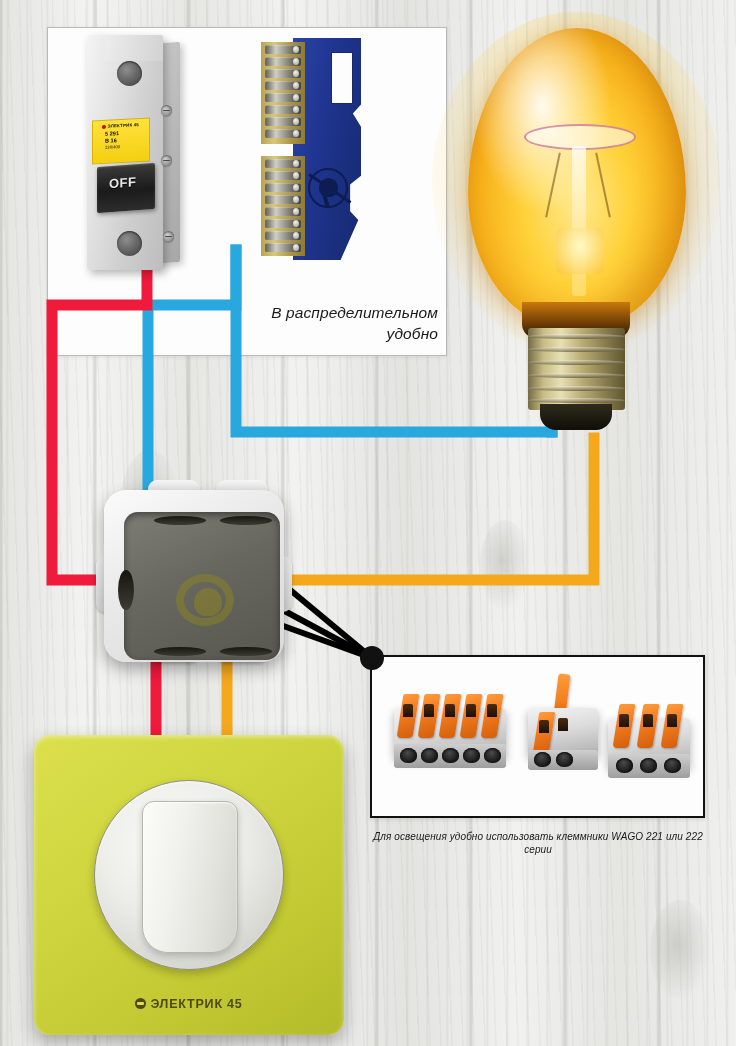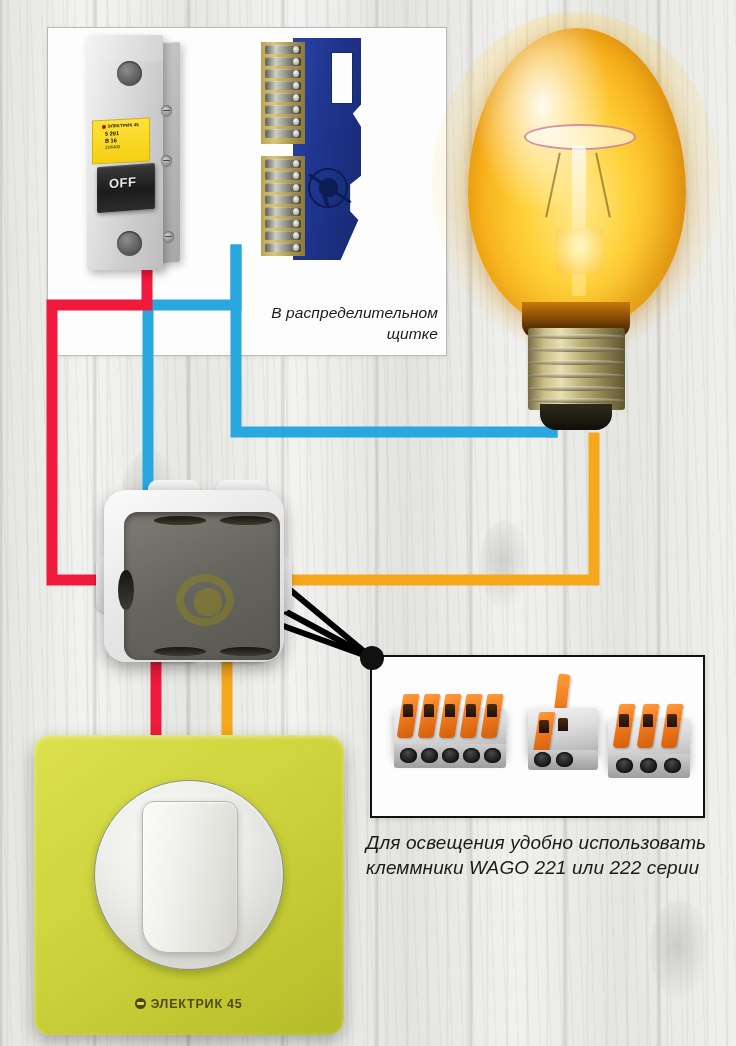--- a/index.html
+++ b/index.html
@@ -75,21 +75,21 @@
     color: #1a1a1a;
     line-height: 1.33;
     letter-spacing: .1px;
   }
   #caption-switchboard {
     left: 252px; top: 303px; width: 186px;
     font-size: 15.5px; text-align: right;
   }
   #caption-wago {
     left: 366px; top: 830px; width: 344px;
-    font-size: 19px; text-align: left;
+    font-size: 10px; text-align: center;
   }
 
   
   #wires { position: absolute; inset: 0; }
 
   
   #breaker {
     position: absolute; left: 75px; top: 35px;
     width: 112px; height: 235px;
   }
@@ -564,16 +564,16 @@
     <div class="wg-lever" style="left:56px;top:4px;width:16px;height:44px;transform:skewX(-9deg);"></div>
     <div class="wg-slot" style="left:11px;top:14px;"></div>
     <div class="wg-slot" style="left:35px;top:14px;"></div>
     <div class="wg-slot" style="left:59px;top:14px;"></div>
     <div class="wg-face" style="left:0;top:54px;width:82px;height:24px;"></div>
     <div class="wg-hole" style="left:8px;top:58px;width:17px;height:15px;"></div>
     <div class="wg-hole" style="left:32px;top:58px;width:17px;height:15px;"></div>
     <div class="wg-hole" style="left:56px;top:58px;width:17px;height:15px;"></div>
   </div>
 
-  <div class="caption" id="caption-switchboard">В распределительном щитке</div>
+  <div class="caption" id="caption-switchboard">В распределительном удобно</div>
   <div class="caption" id="caption-wago">Для освещения удобно использовать клеммники WAGO 221 или 222 серии</div>
 
 </div>
 
 </body></html>

